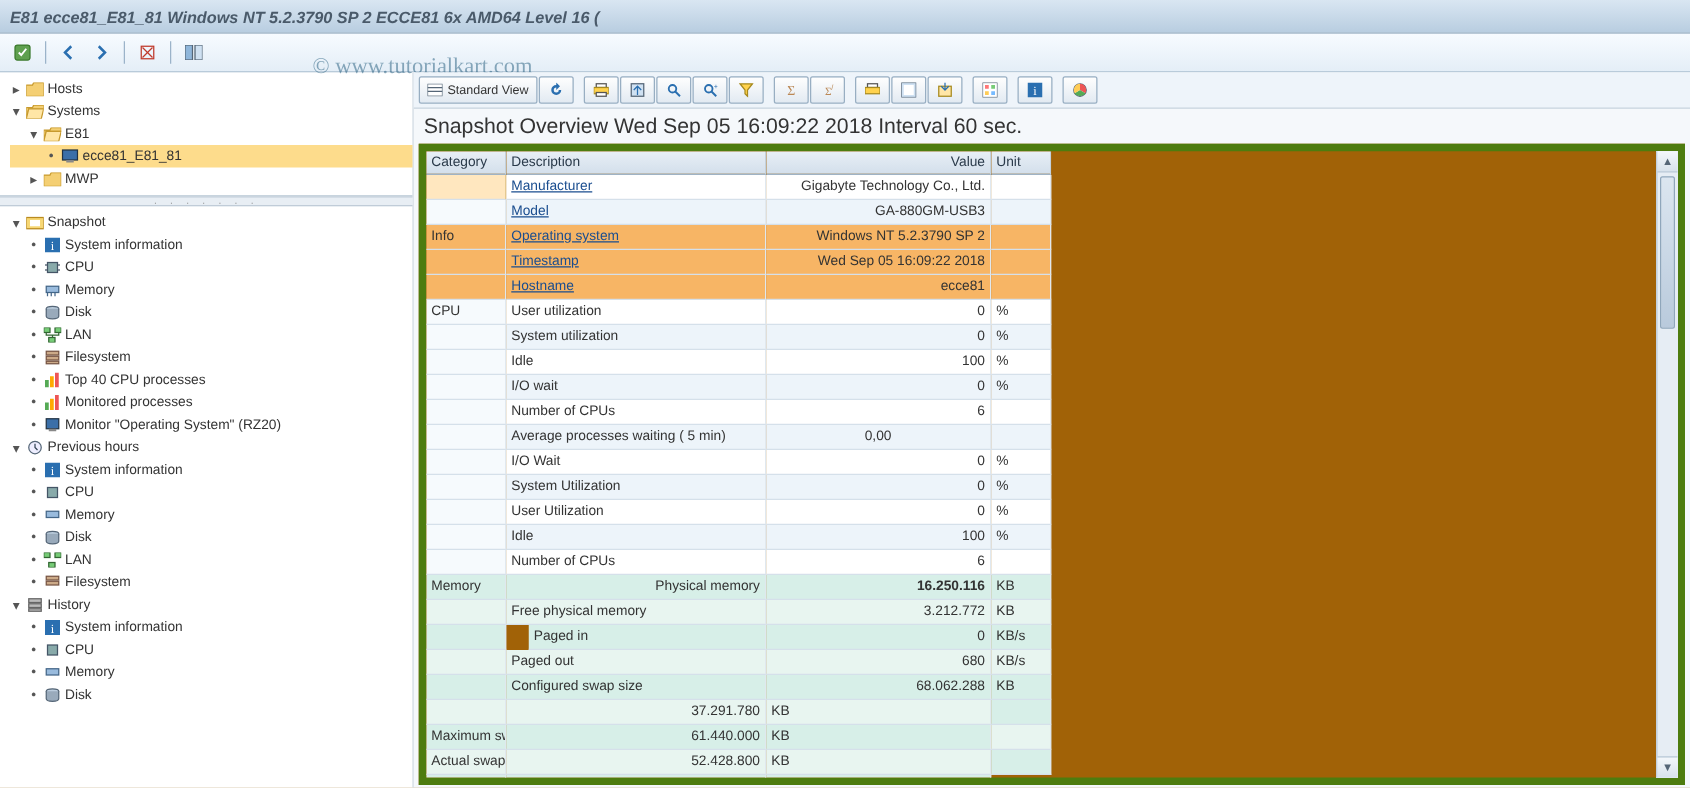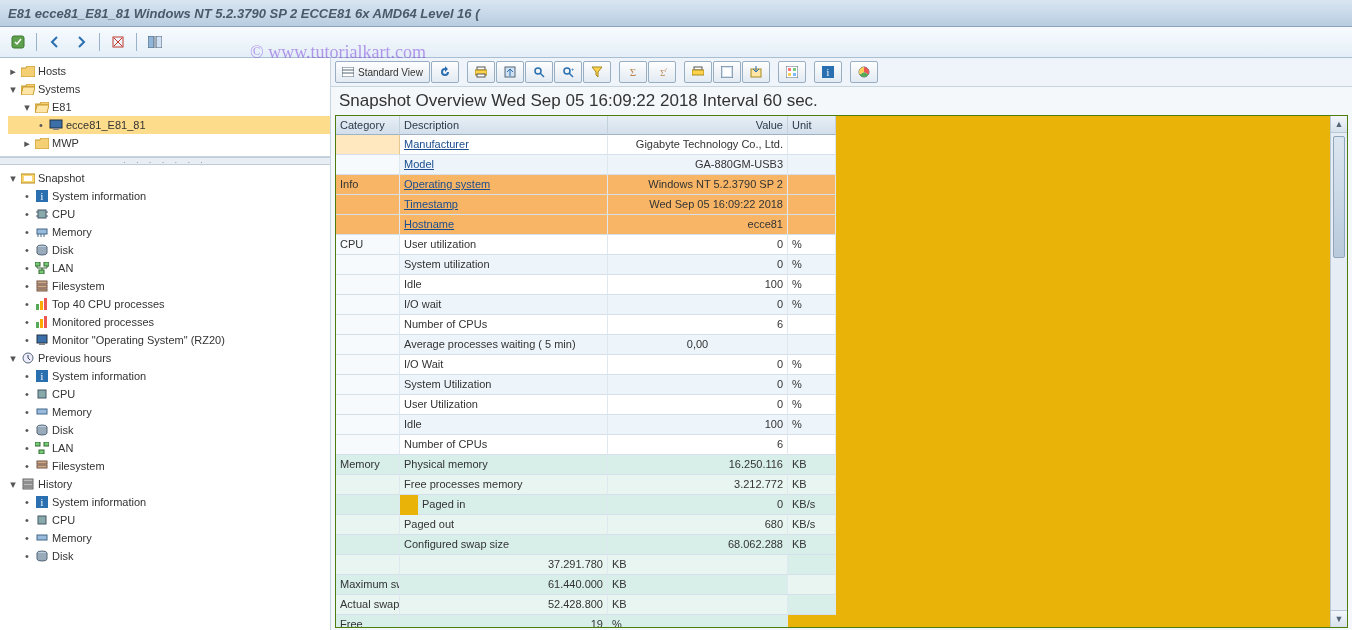--- a/index.html
+++ b/index.html
@@ -47,21 +47,21 @@
   .tb-sep {
     width: 1px;
     height: 18px;
     background: #9bb3c9;
     margin: 0 4px;
   }
   .watermark {
     position:absolute;
     top:42px;
     left:250px;
-    color:#6d28d9;
+    color:#0c4a6e;
     opacity:.45;
     font-size:18px;
     font-family: "Times New Roman", serif;
     pointer-events:none;
   }
   .body {
     display:flex;
     height: calc(630px - 26px - 30px);
   }
   
@@ -137,22 +137,22 @@
   .heading {
     font-size:17px;
     padding:4px 8px;
     color:#333;
   }
   .table-wrap {
     flex:1;
     overflow:hidden;
     position:relative;
     margin:0 4px 4px 4px;
-    border:1px solid #4d7c0f;
-    background:#eab308;
+    border:6px solid #4d7c0f;
+    background:#a16207;
   }
   .grid {
     display:grid;
     grid-template-columns: 64px 208px 180px 48px;
     font-size:11px;
   }
   .grid .hd {
     background:linear-gradient(#e8eff6,#d3dfeb);
     border-bottom:1px solid #9fb3c5;
     border-right:1px solid #c3d1dd;
@@ -729,25 +729,25 @@
           <div class="cell unit" style="background: rgb(255, 255, 255);">%</div>
           <div class="cell cat-plain"></div>
           <div class="cell desc" style="background: rgb(237, 244, 250);">Idle</div>
           <div class="cell num val" style="background: rgb(237, 244, 250);">100</div>
           <div class="cell unit" style="background: rgb(237, 244, 250);">%</div>
           <div class="cell cat-plain"></div>
           <div class="cell desc" style="background: rgb(255, 255, 255);">Number of CPUs</div>
           <div class="cell num val" style="background: rgb(255, 255, 255);">6</div>
           <div class="cell unit" style="background: rgb(255, 255, 255);"></div>
           <div class="cell " style="background: rgb(215, 239, 232);">Memory</div>
-          <div class="cell desc" style="background: rgb(215, 239, 232);">Physical memory</div>
-          <div class="cell num val" style="background: rgb(215, 239, 232);">16.250.116</div>
+          <div class="cell desc" style="background: rgb(215, 239, 232); text-align: right;">Physical memory</div>
+          <div class="cell num val" style="background: rgb(215, 239, 232); font-weight: bold;">16.250.116</div>
           <div class="cell unit" style="background: rgb(215, 239, 232);">KB</div>
           <div class="cell " style="background: rgb(232, 245, 240);"></div>
-          <div class="cell desc" style="background: rgb(232, 245, 240);">Free processes memory</div>
+          <div class="cell desc" style="background: rgb(232, 245, 240);">Free physical memory</div>
           <div class="cell num val" style="background: rgb(232, 245, 240);">3.212.772</div>
           <div class="cell unit" style="background: rgb(232, 245, 240);">KB</div>
           <div class="cell " style="background: rgb(215, 239, 232);"></div>
           <div class="cell desc" style="background: rgb(215, 239, 232); margin-left: 18px;">Paged in</div>
           <div class="cell num val" style="background: rgb(215, 239, 232);">0</div>
           <div class="cell unit" style="background: rgb(215, 239, 232);">KB/s</div>
           <div class="cell " style="background: rgb(232, 245, 240);"></div>
           <div class="cell desc" style="background: rgb(232, 245, 240);">Paged out</div>
           <div class="cell num val" style="background: rgb(232, 245, 240);">680</div>
           <div class="cell unit" style="background: rgb(232, 245, 240);">KB/s</div>

